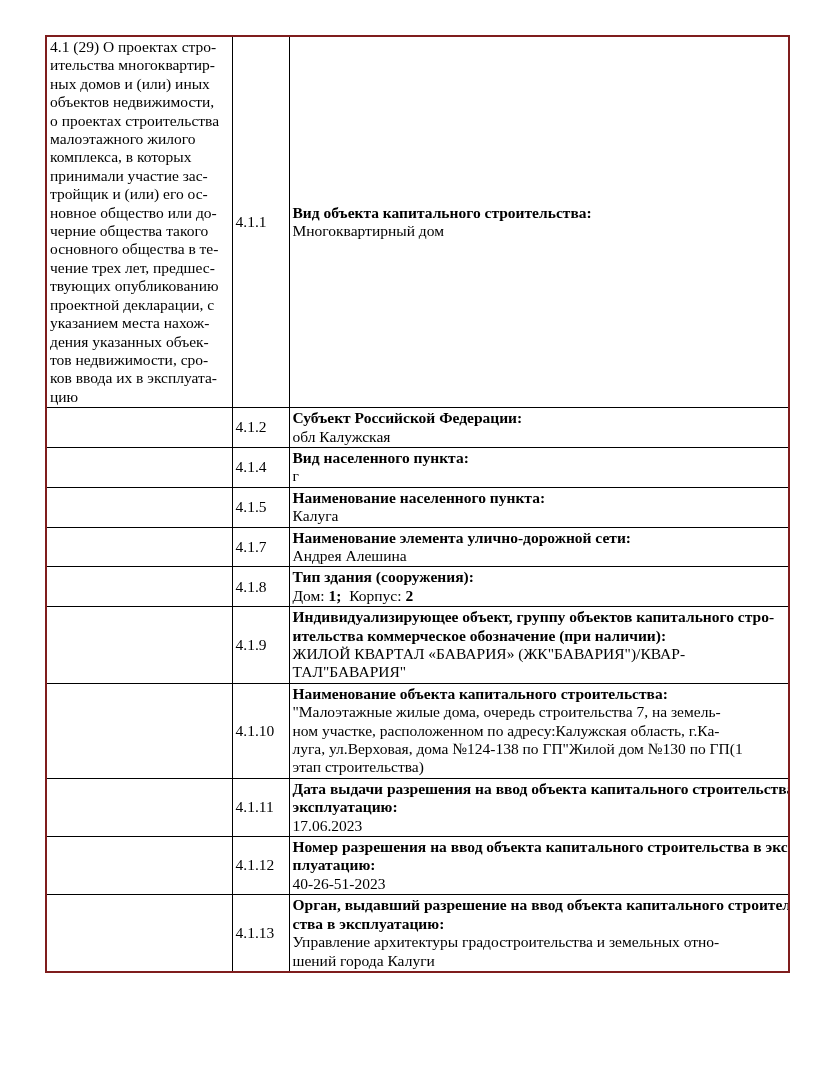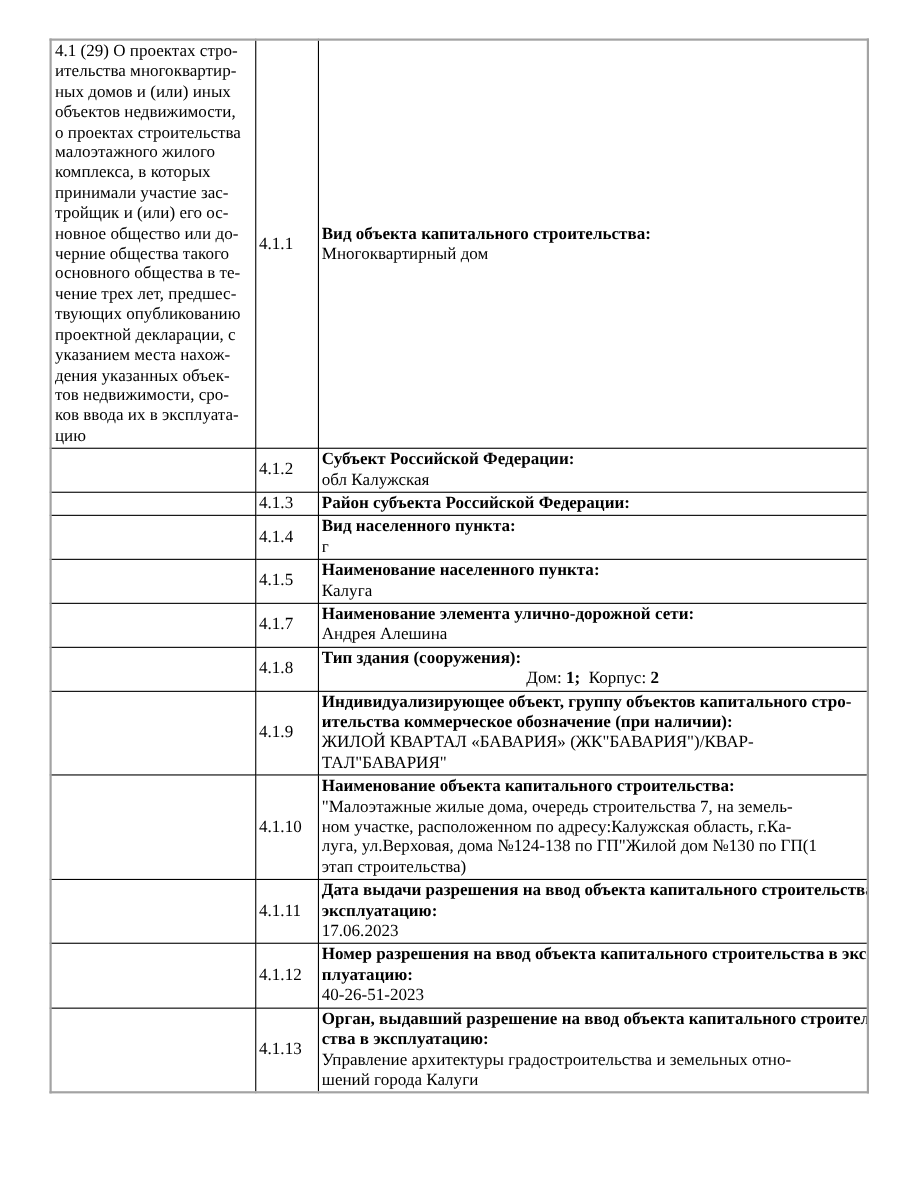--- a/index.html
+++ b/index.html
@@ -14,21 +14,21 @@
     box-sizing: border-box;
     padding: 35px 0 0 45px;
     font-family: "Liberation Serif", "DejaVu Serif", serif;
     font-size: 15.5px;
     line-height: 18.4px;
   }
   table.decl {
     border-collapse: collapse;
     table-layout: fixed;
     width: 743px;
-    border: 2px solid #a3a3a3;
+    border: 2px solid #7f1d1d;
   }
   table.decl td {
     border: 1px solid #000000;
     vertical-align: middle;
     padding: 1px 3px 1px 3px;
     overflow: hidden;
   }
   td.desc-cell {
     vertical-align: top;
     white-space: pre;
@@ -41,21 +41,20 @@
     white-space: pre;
     font-weight: bold;
   }
   .val {
     white-space: pre;
     font-weight: normal;
   }
   .mixed {
     white-space: pre;
     font-weight: normal;
-    text-align: center;
   }
   .mixed .seg-b {
     font-weight: bold;
   }
 </style>
 </head>
 <body>
 
 <table class="decl">
   <colgroup>
@@ -90,28 +89,20 @@
         <div class="lbl">Вид объекта капитального строительства:</div>
         <div class="val">Многоквартирный дом</div>
       </td>
     </tr>
     <tr>
       <td class="desc-cell"></td>
       <td class="num-cell">4.1.2</td>
       <td>
         <div class="lbl">Субъект Российской Федерации:</div>
         <div class="val">обл Калужская</div>
-      </td>
-    </tr>
-    <tr>
-      <td class="desc-cell"></td>
-      <td class="num-cell">4.1.3</td>
-      <td>
-        <div class="lbl">Район субъекта Российской Федерации:</div>
-        <div class="val"></div>
       </td>
     </tr>
     <tr>
       <td class="desc-cell"></td>
       <td class="num-cell">4.1.4</td>
       <td>
         <div class="lbl">Вид населенного пункта:</div>
         <div class="val">г</div>
       </td>
     </tr>

